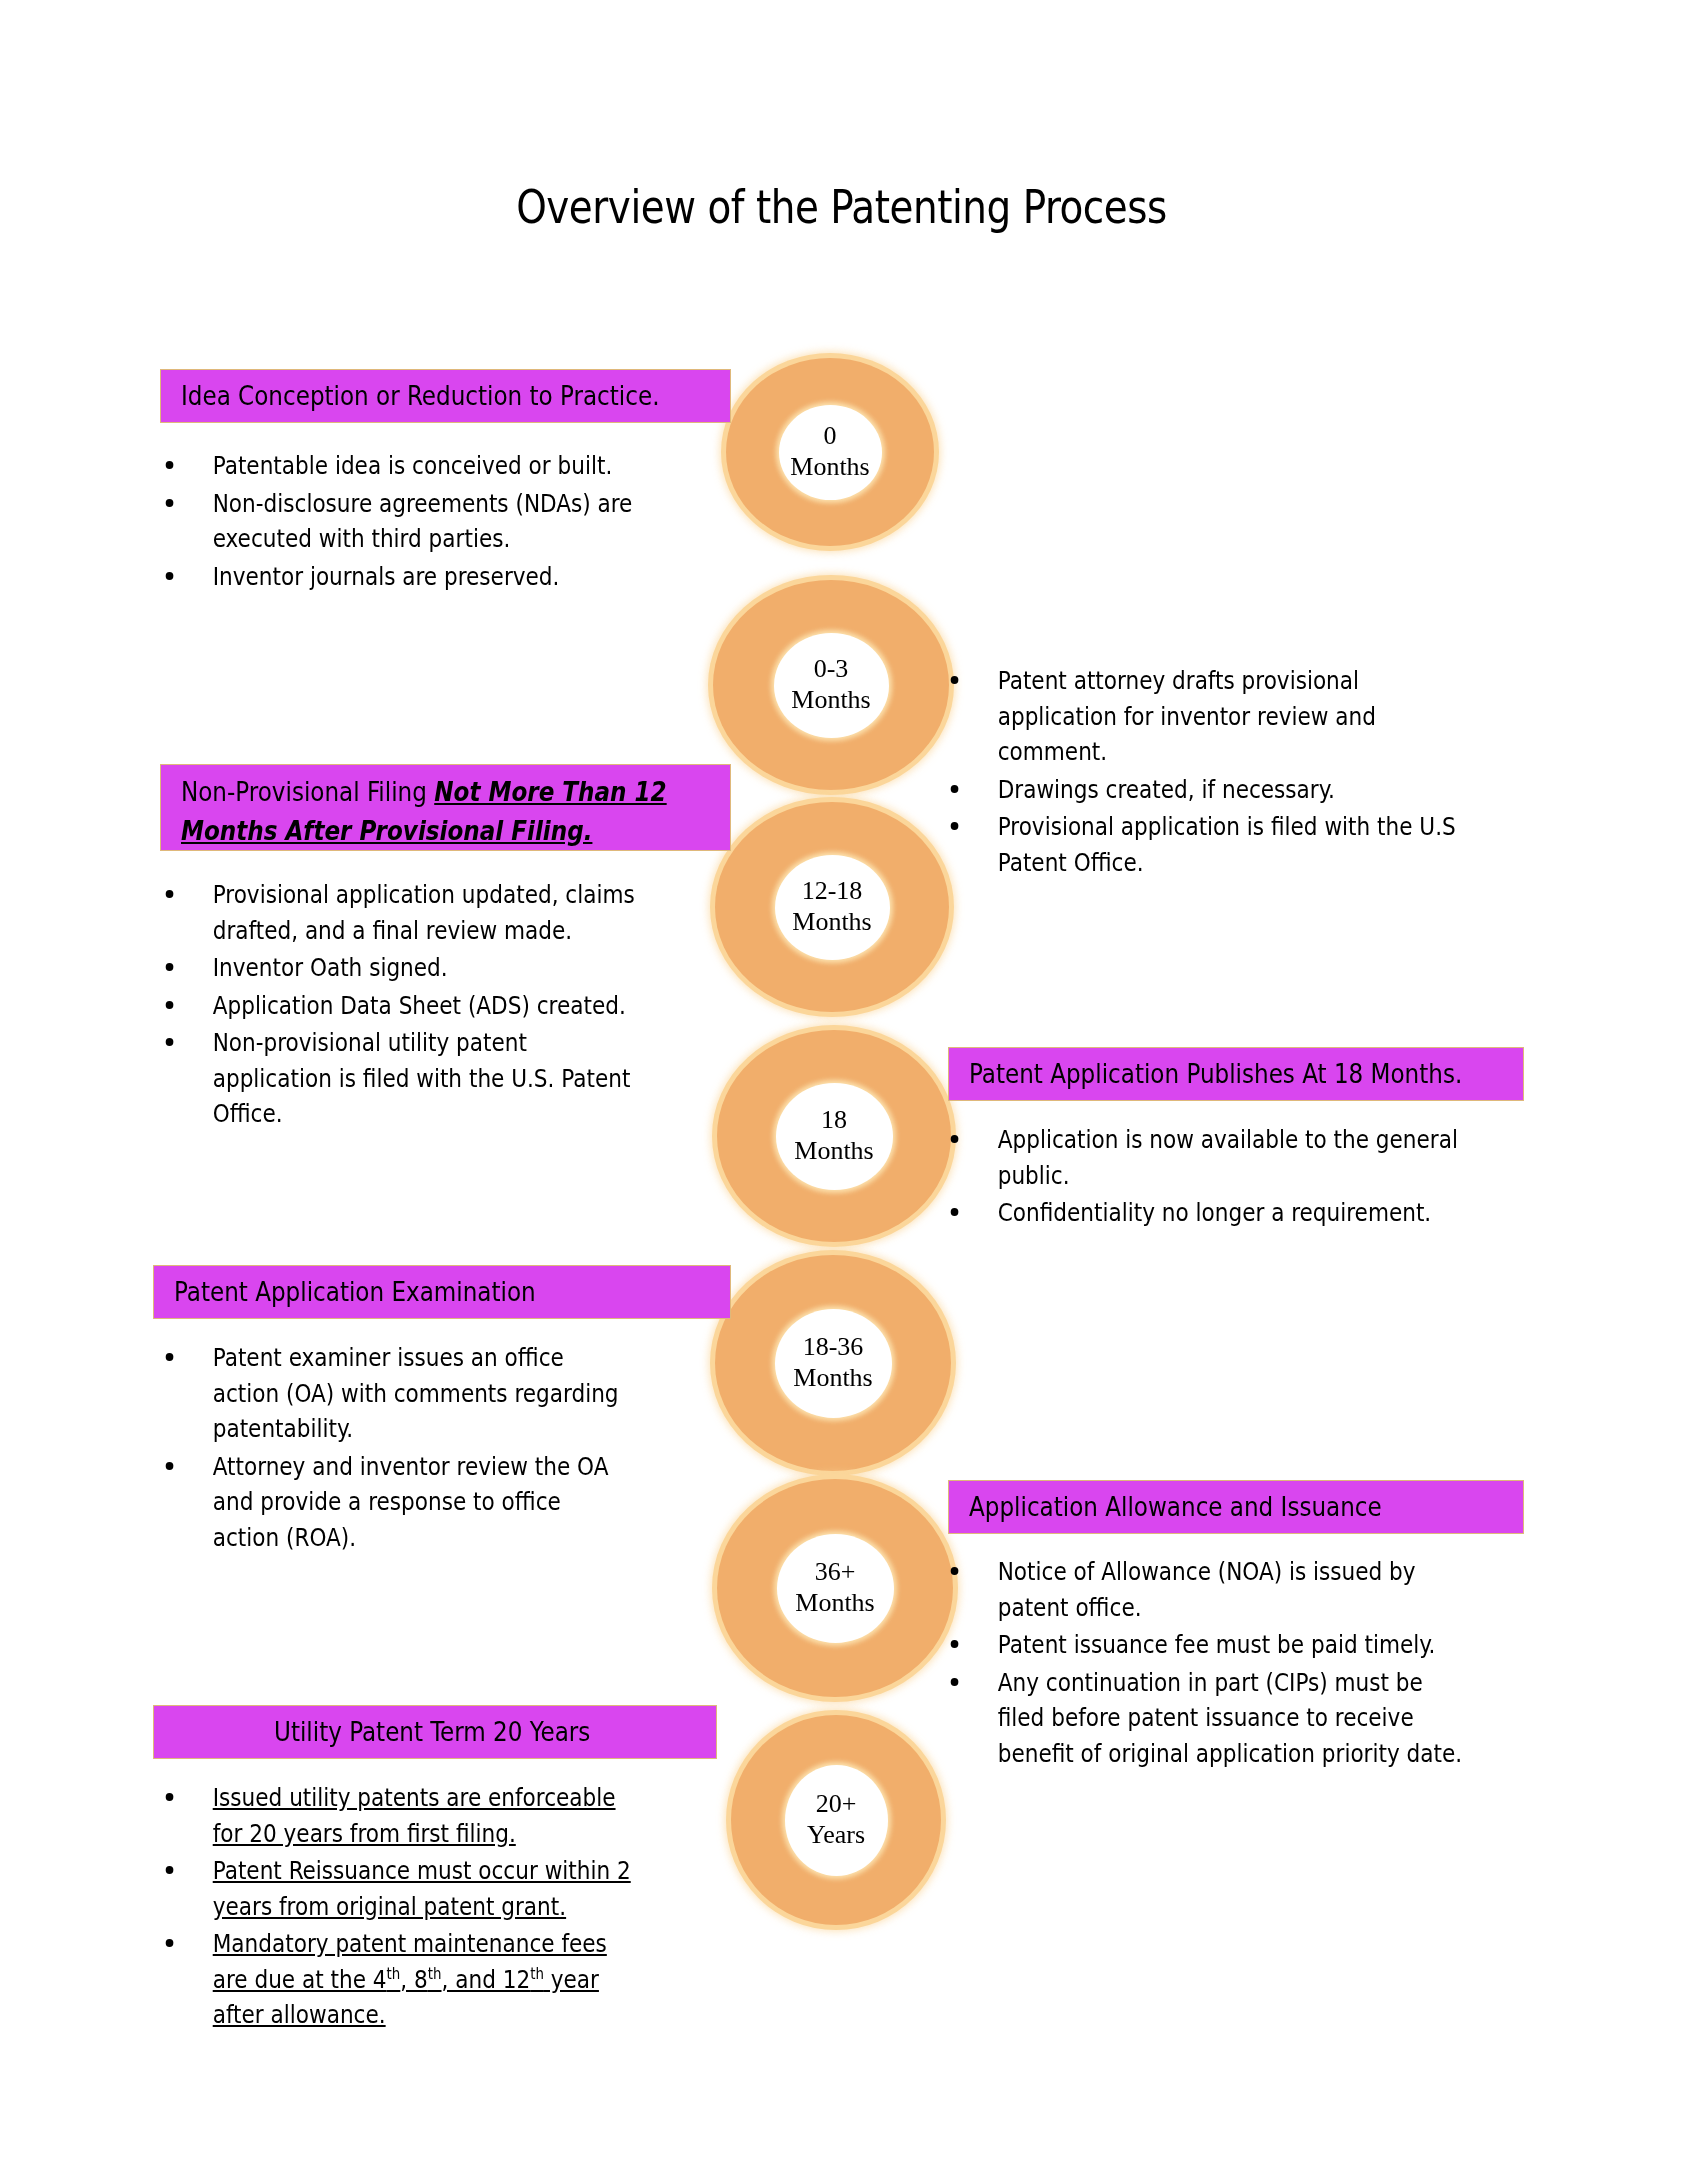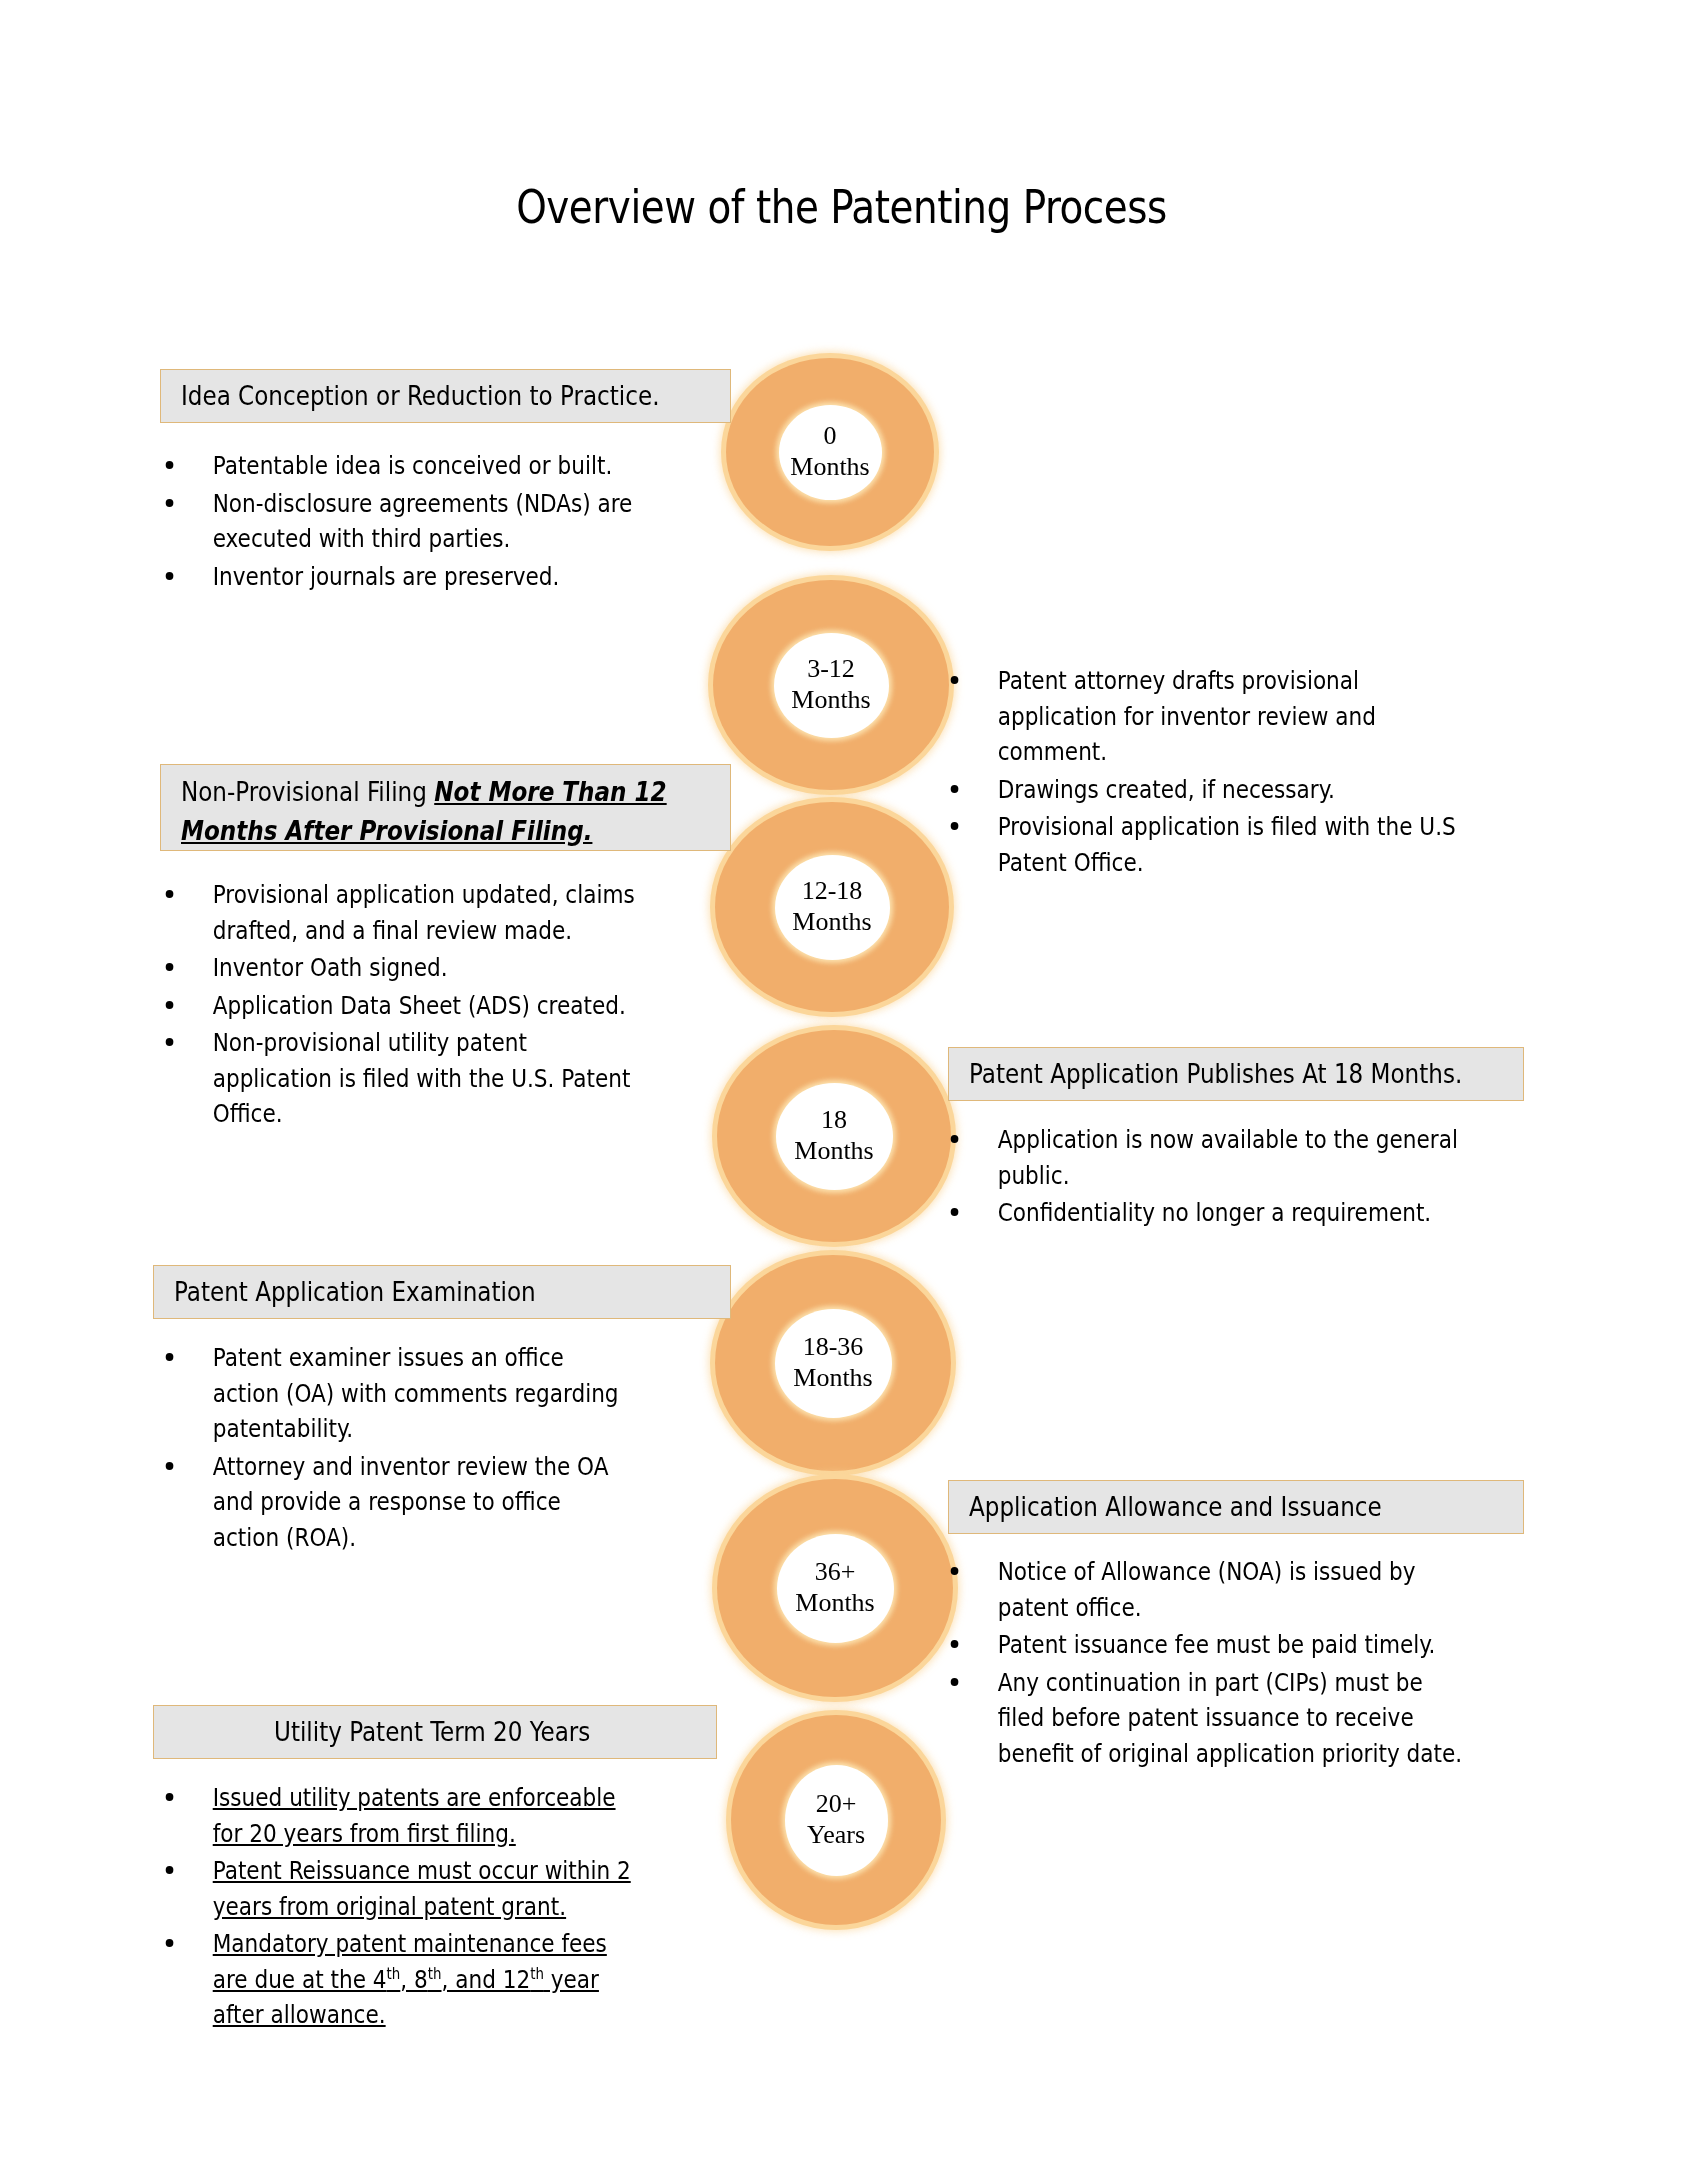--- a/index.html
+++ b/index.html
@@ -66,21 +66,21 @@
   .donut-hole .dl {
     display: block;
     white-space: nowrap;
   }
 
   
   .hdr-box {
     position: absolute;
     box-sizing: border-box;
     border: 1.6px solid #DFB87A;
-    background: #e5e5e5;
+    background: #d946ef;
     display: flex;
     align-items: center;
     padding-left: 20px;
     padding-right: 10px;
   }
   .hdr-text {
     font-size: 27px;
     font-weight: 400;
     line-height: 1.44;
     color: #000;
@@ -136,21 +136,21 @@
 
   <div class="donut" style="left:726px; top:358px; width:208px; height:188px;">
     <div class="donut-hole" style="width:103px; height:95px;">
       <span class="dl">0</span>
       <span class="dl">Months</span>
     </div>
   </div>
 
   <div class="donut" style="left:713px; top:580px; width:236px; height:210px;">
     <div class="donut-hole" style="width:115px; height:105px;">
-      <span class="dl">3-12</span>
+      <span class="dl">0-3</span>
       <span class="dl">Months</span>
     </div>
   </div>
 
   <div class="donut" style="left:715px; top:802px; width:234px; height:210px;">
     <div class="donut-hole" style="width:115px; height:105px;">
       <span class="dl">12-18</span>
       <span class="dl">Months</span>
     </div>
   </div>

